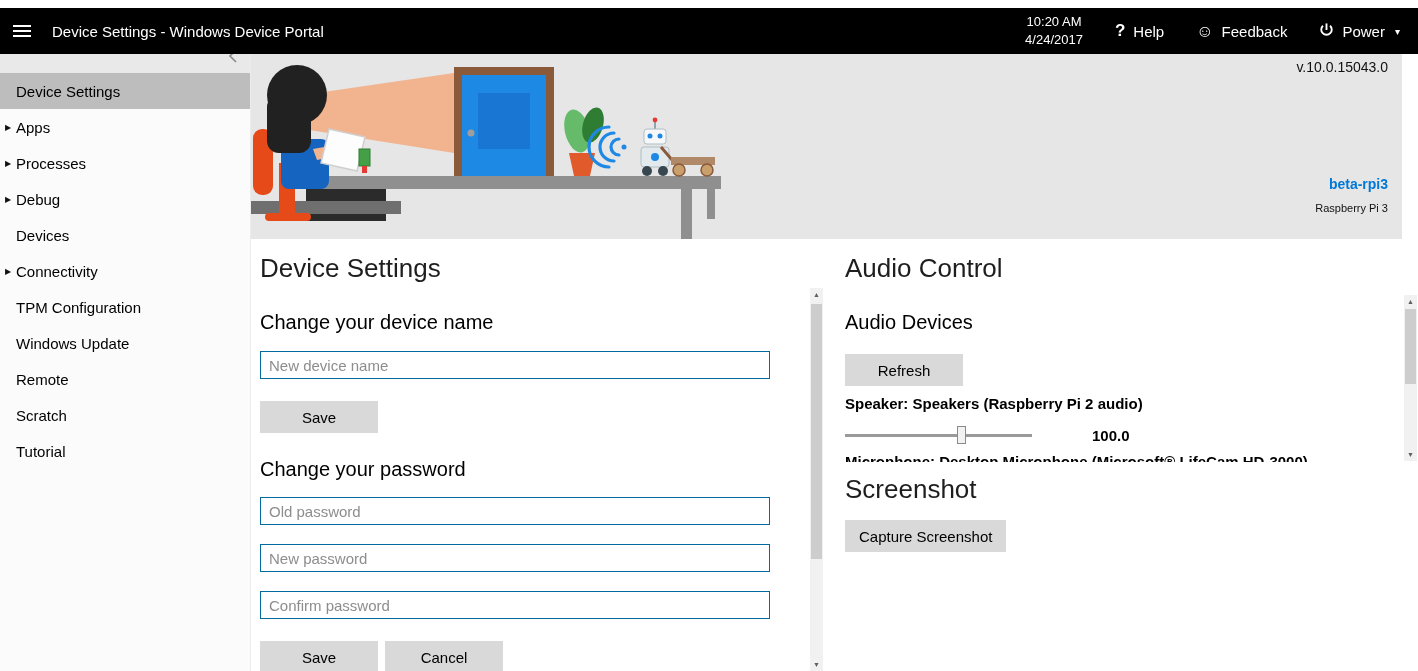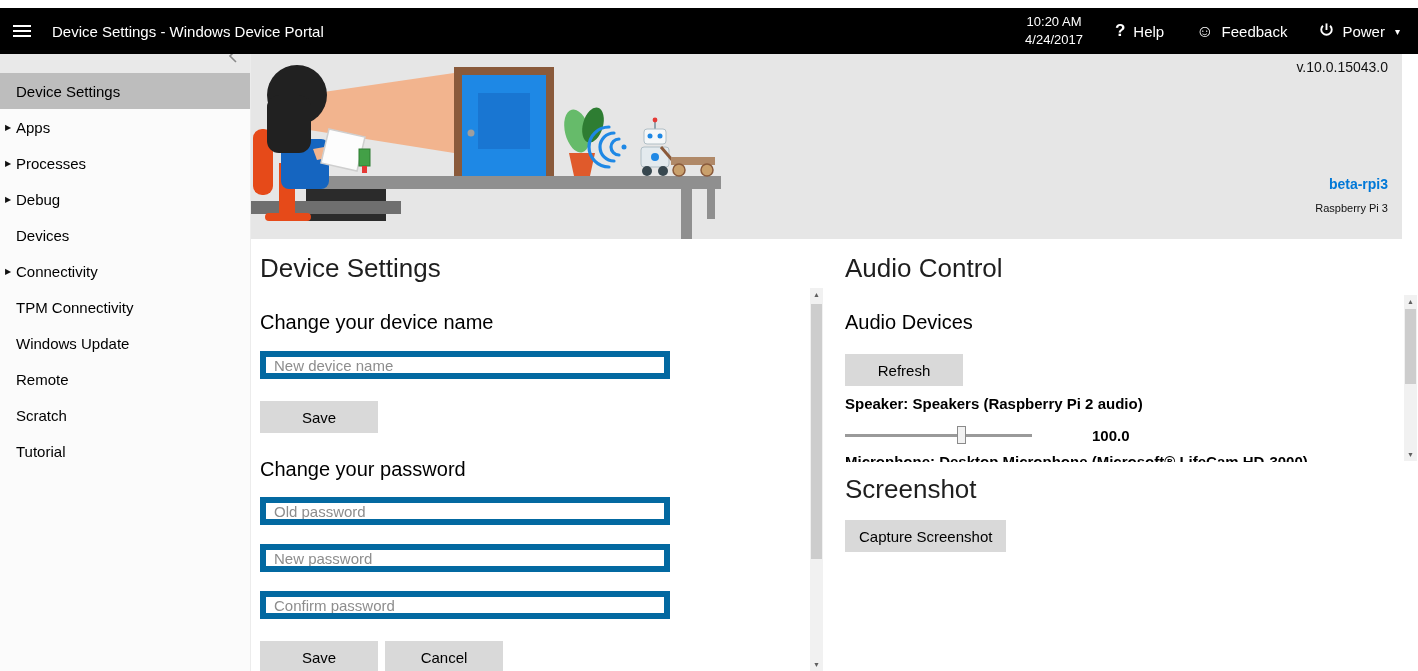--- a/index.html
+++ b/index.html
@@ -35,21 +35,21 @@
   .version{position:absolute;top:16px;right:14px;font-size:14px;color:#111}
   .dev-name{position:absolute;top:133px;right:14px;font-size:14px;font-weight:bold;color:#0078d7}
   .dev-model{position:absolute;top:159px;right:14px;font-size:11px;color:#111}
 
   
   .panel-left{position:absolute;left:251px;top:245px;width:579px;bottom:0;background:#fff;
     padding:8px 0 0 9px}
   .panel-right{position:absolute;left:844px;top:245px;right:0;bottom:0;background:#fff}
   h1.section{font-size:26px;font-weight:300;color:#1e1e1e;line-height:30px}
   .field-label{font-size:20px;margin-top:28px}
-  .text-input{display:block;width:410px;height:28px;border:6px solid #0369a1;margin-top:17px;
+  .text-input{display:block;width:510px;height:28px;border:1px solid #0369a1;margin-top:17px;
     padding:0 8px;font-size:15px;font-family:inherit;color:#ec4899;background:#fff}
   .text-input.mt16{margin-top:16px}
   .text-input.mt19{margin-top:19px}
   .text-input::placeholder{color:#8d8d8d;opacity:1}
   .btn{display:inline-block;height:32px;min-width:118px;background:#d9d9d9;border:none;
     font-size:15px;font-family:inherit;color:#000;cursor:pointer;padding:0 14px}
   .btn-row{margin-top:22px;display:flex;gap:7px}
   .mt22{margin-top:22px}.mt25{margin-top:25px}
 
   
@@ -137,21 +137,21 @@
     <span>Debug</span>
   </div>
   <div class="side-item">
     <span>Devices</span>
   </div>
   <div class="side-item">
     <span class="arrow">▶</span>
     <span>Connectivity</span>
   </div>
   <div class="side-item">
-    <span>TPM Connectivity</span>
+    <span>TPM Configuration</span>
   </div>
   <div class="side-item">
     <span>Windows Update</span>
   </div>
   <div class="side-item">
     <span>Remote</span>
   </div>
   <div class="side-item">
     <span>Scratch</span>
   </div>

